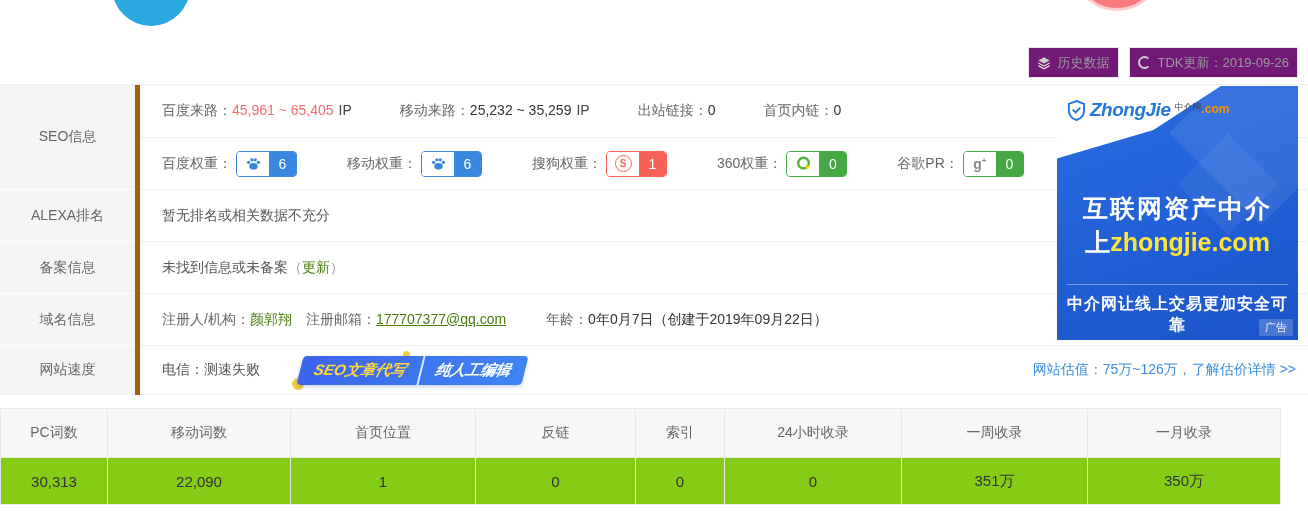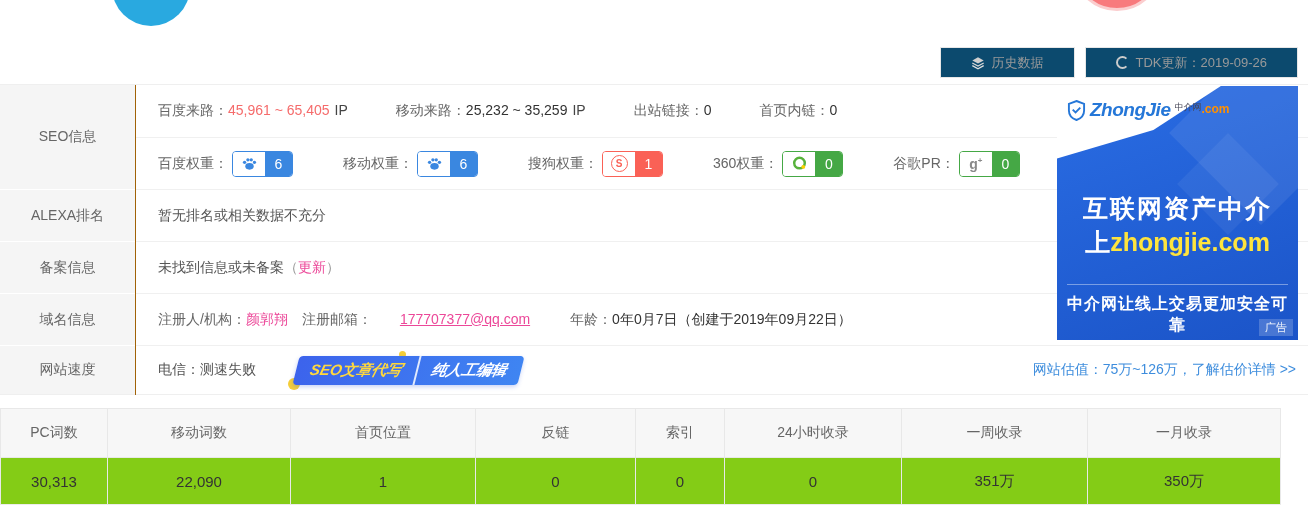--- a/index.html
+++ b/index.html
@@ -6,30 +6,30 @@
   html,body { background:#fff; }
   body { font-family:"Liberation Sans","DejaVu Sans",sans-serif; }
   .page { position:relative; width:1308px; height:511px; overflow:hidden; background:#fff; }
 
   
   .decor-blue { position:absolute; left:112px; top:-52px; width:78px; height:78px; border-radius:50%; background:#29a9e0; }
   .decor-pink { position:absolute; left:1072px; top:-79px; width:90px; height:90px; border-radius:50%; background:#f87a7d; border:3px solid #fbcdce; }
 
   
   .toolbar { position:absolute; top:47px; right:10px; display:flex; gap:10px; }
-  .tool-btn { height:31px; padding:0 30px; display:inline-flex; align-items:center; gap:7px; background:#0c4a6e; border:1px solid #e7e7e7; color:#999; font-size:13px; cursor:pointer;justify-content:center; }
+  .tool-btn { height:31px; padding:0 8px; display:inline-flex; align-items:center; gap:7px; background:#701a75; border:1px solid #e7e7e7; color:#999; font-size:13px; cursor:pointer;justify-content:center; }
   .ring-icon { width:13px; height:13px; border:2px solid #ccc; border-radius:50%; border-right-color:transparent; display:inline-block; }
 
   
   .info-table { position:absolute; top:84px; left:0; width:1308px; display:flex; border-top:1px solid #efefef; }
   .info-left { width:135px; flex:none; display:flex; flex-direction:column; }
   .label-cell { background:#f5f5f5; color:#666; font-size:14px; display:flex; align-items:center; justify-content:center; border-bottom:1px solid #fff; height:52px; }
   .label-cell.tall { height:105px; }
   .label-cell.last { height:49px; border-bottom:1px solid #efefef; }
-  .info-right { flex:1; border-left:1px solid #a16207; display:flex; flex-direction:column; min-width:0; }
+  .info-right { flex:1; border-left:5px solid #a16207; display:flex; flex-direction:column; min-width:0; }
   .irow { height:52px; display:flex; align-items:center; padding-left:22px; border-bottom:1px solid #f0f0f0; font-size:14px; color:#555; }
   .irow.traffic { height:53px; }
   .irow.speed { height:49px; border-bottom:1px solid #efefef; padding-right:12px; }
 
   .kv { display:inline-flex; align-items:baseline; margin-right:48px; white-space:nowrap; }
   .kv-label { color:#666; }
   .kv-value { color:#333; }
   .kv-value.red { color:#f56b6b; }
   .kv-unit { margin-left:5px; color:#444; }
 
@@ -38,22 +38,22 @@
   .badge { display:inline-flex; height:26px; border-radius:4px; overflow:hidden; border:1px solid; }
   .badge-icon { width:32px; background:#fff; display:flex; align-items:center; justify-content:center; }
   .badge-num { width:27px; color:#fff; display:flex; align-items:center; justify-content:center; font-size:14px; }
   .badge.blue { border-color:#3a87e0; } .badge.blue .badge-num { background:#3a87e0; }
   .badge.red  { border-color:#fa6156; } .badge.red  .badge-num { background:#fa6156; }
   .badge.green{ border-color:#45a845; } .badge.green .badge-num { background:#45a845; }
   .sogou-glyph { width:17px; height:17px; border:1px solid #fa6156; border-radius:50%; color:#fa6156; font-size:10px; font-weight:bold; display:flex; align-items:center; justify-content:center; }
   .google-glyph { color:#8a8a8a; font-weight:bold; font-size:14px; line-height:1; }
   .google-glyph sup { font-size:8px; }
 
-  .link { color:#ec4899; cursor:pointer; }
-  .link.u { text-decoration:underline;margin-left:28px; }
+  .link { color:#4d7c0f; cursor:pointer; }
+  .link.u { text-decoration:underline; }
   .paren { color:#999; }
   .dark { color:#333; }
 
   
   .promo { position:relative; display:inline-block; margin-left:40px; cursor:pointer; }
   .promo-body { display:flex; transform:skewX(-14deg); background:linear-gradient(100deg,#3c63ec,#3f85f2); border-radius:4px; box-shadow:0 2px 4px rgba(40,80,220,.25); }
   .promo-seg { padding:5px 14px; font-size:15px; font-weight:bold; font-style:italic; white-space:nowrap; }
   .promo-seg.one { color:#ffd83d; border-right:2px solid rgba(255,255,255,.85); }
   .promo-seg.two { color:#fff; }
   .promo-dot1 { position:absolute; left:-8px; bottom:-5px; width:12px; height:12px; border-radius:50%; background:#f6cf39; }

